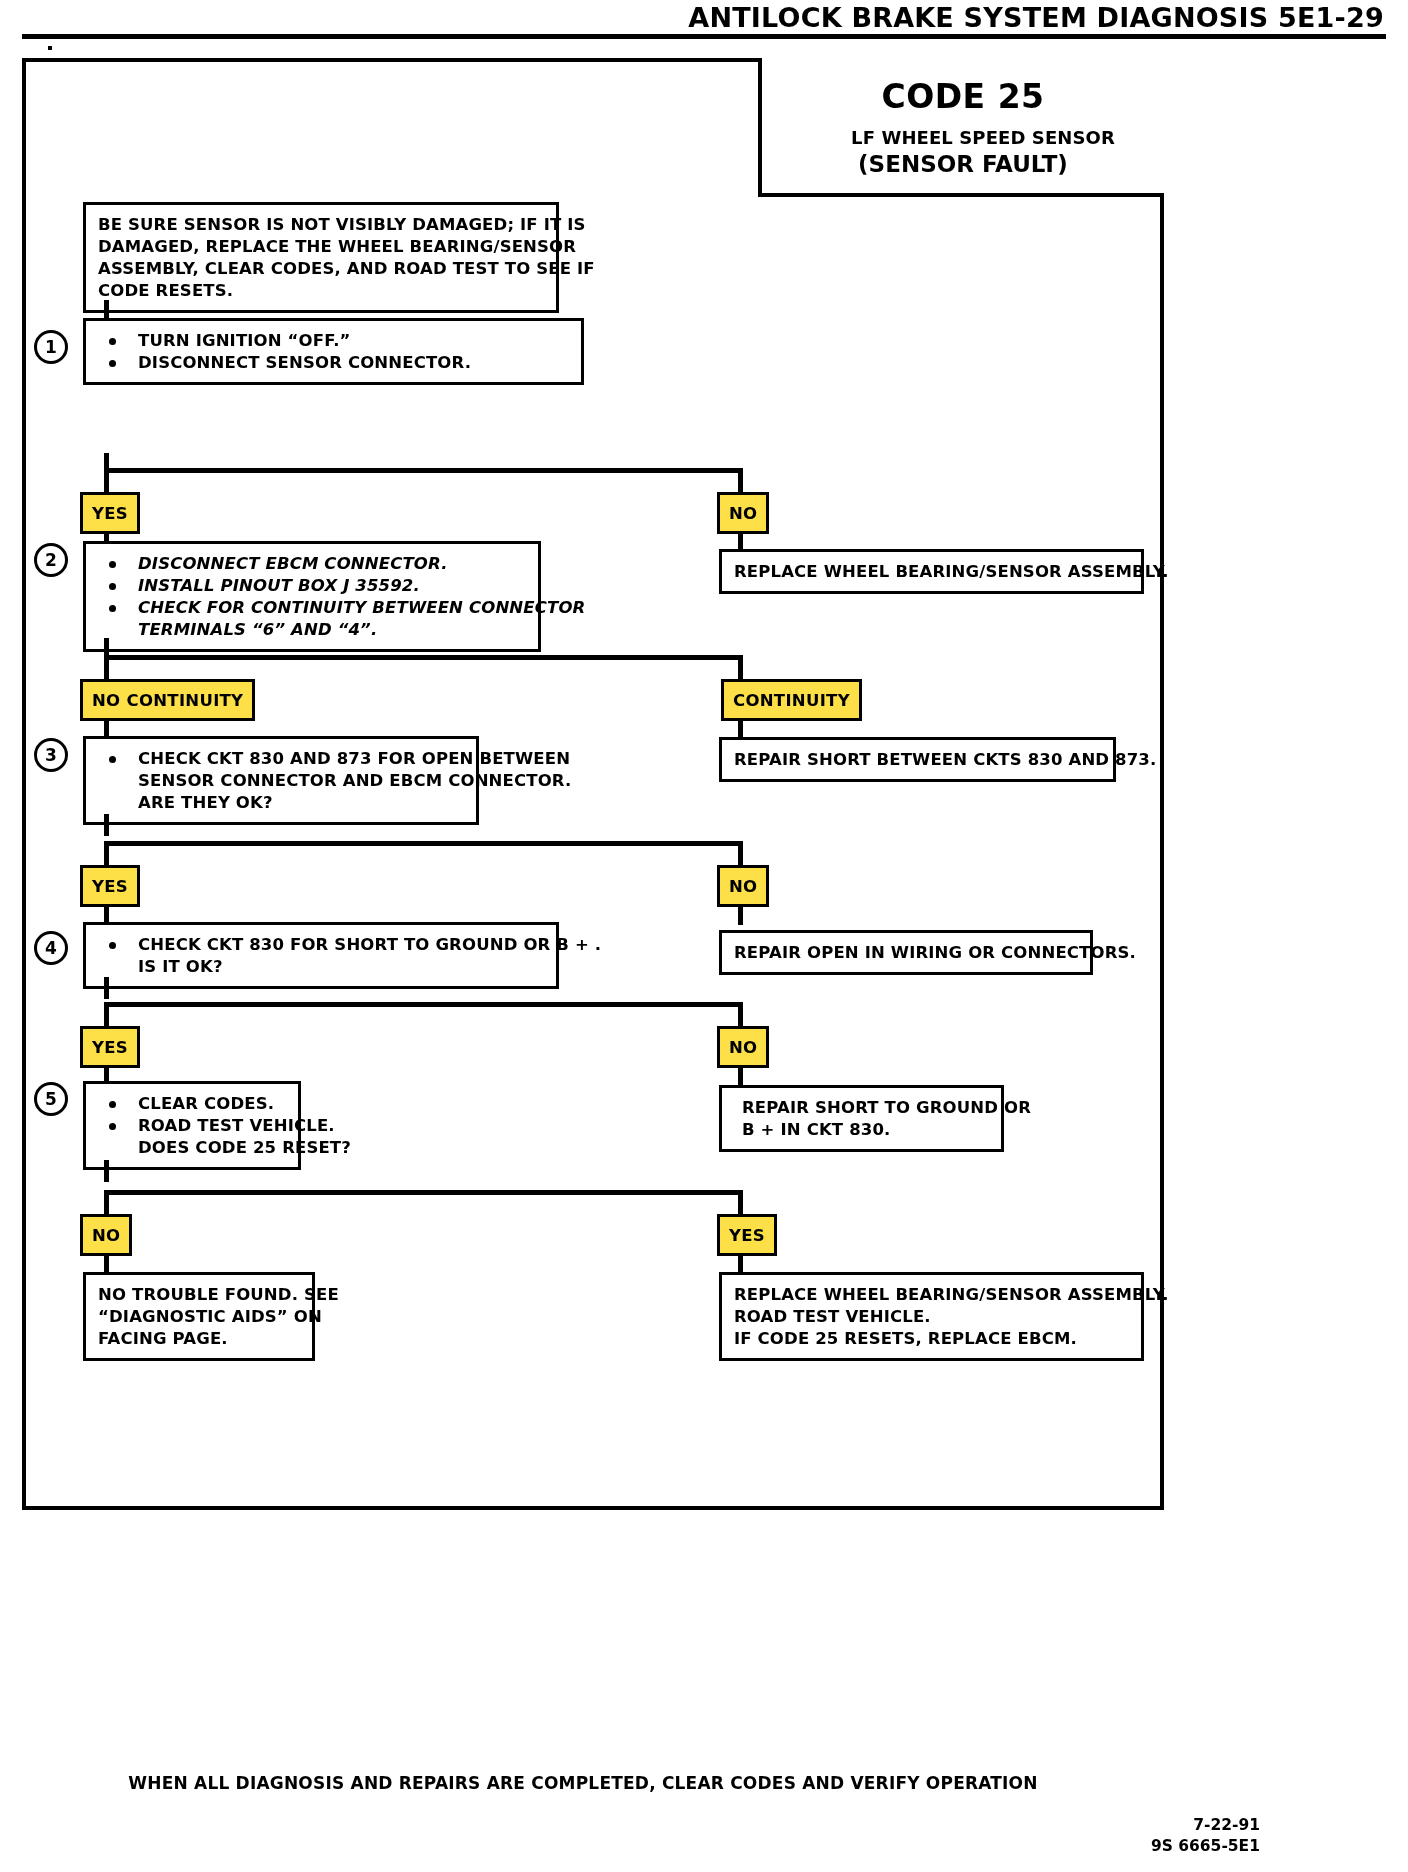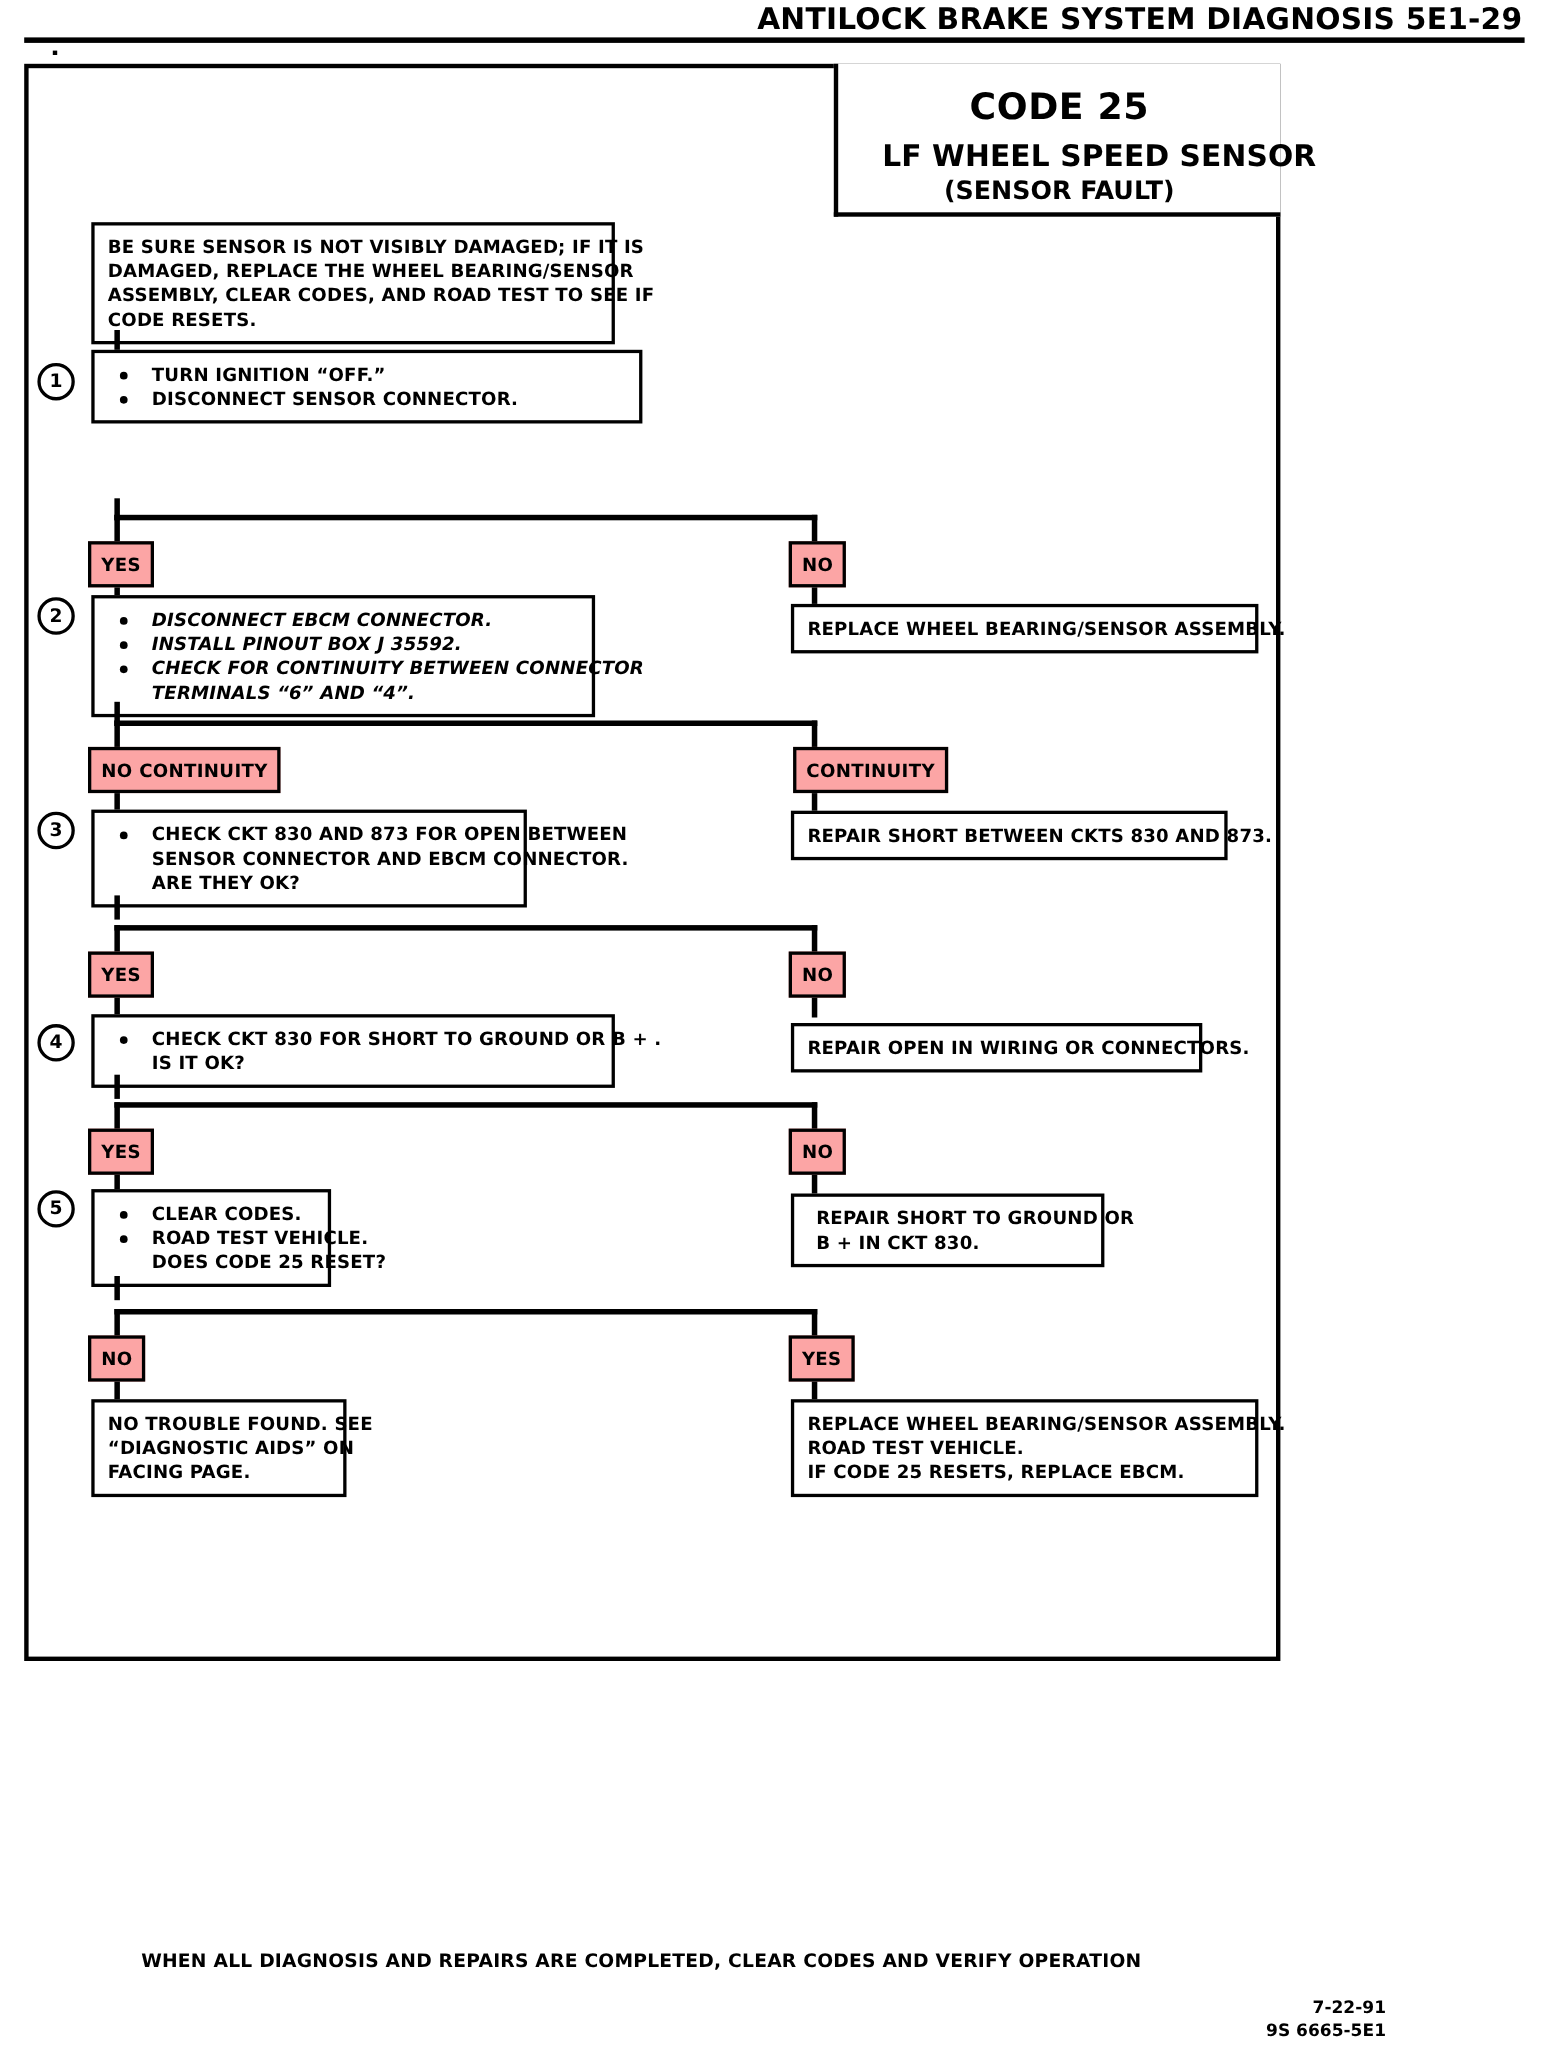--- a/index.html
+++ b/index.html
@@ -56,21 +56,21 @@
     text-align: center;
     padding-top: 22px;
   }
   #code-title-block .code-line {
     font-size: 33px;
     font-weight: 700;
     letter-spacing: 0.5px;
     line-height: 1.05;
   }
   #code-title-block .sensor-line {
-    font-size: 27px;
+    font-size: 18px;
     font-weight: 700;
     letter-spacing: 0.1px;
     margin-top: 12px;
     white-space: nowrap;
     margin-left: 40px;
   }
   #code-title-block .fault-line {
     font-size: 23px;
     font-weight: 700;
     margin-top: 3px;
@@ -102,21 +102,21 @@
     width: 7px; height: 7px;
     border-radius: 50%;
     background: #000;
   }
   .bullet-row .sub { display: block; white-space: nowrap; }
 
   
   .lbox {
     position: absolute;
     border: 3px solid #000;
-    background: #fca5a5;
+    background: #fde047;
     font-size: 16.5px;
     font-weight: 700;
     letter-spacing: 0.3px;
     display: flex;
     align-items: center;
     padding: 0 9px;
     height: 42px;
     white-space: nowrap;
   }
 

